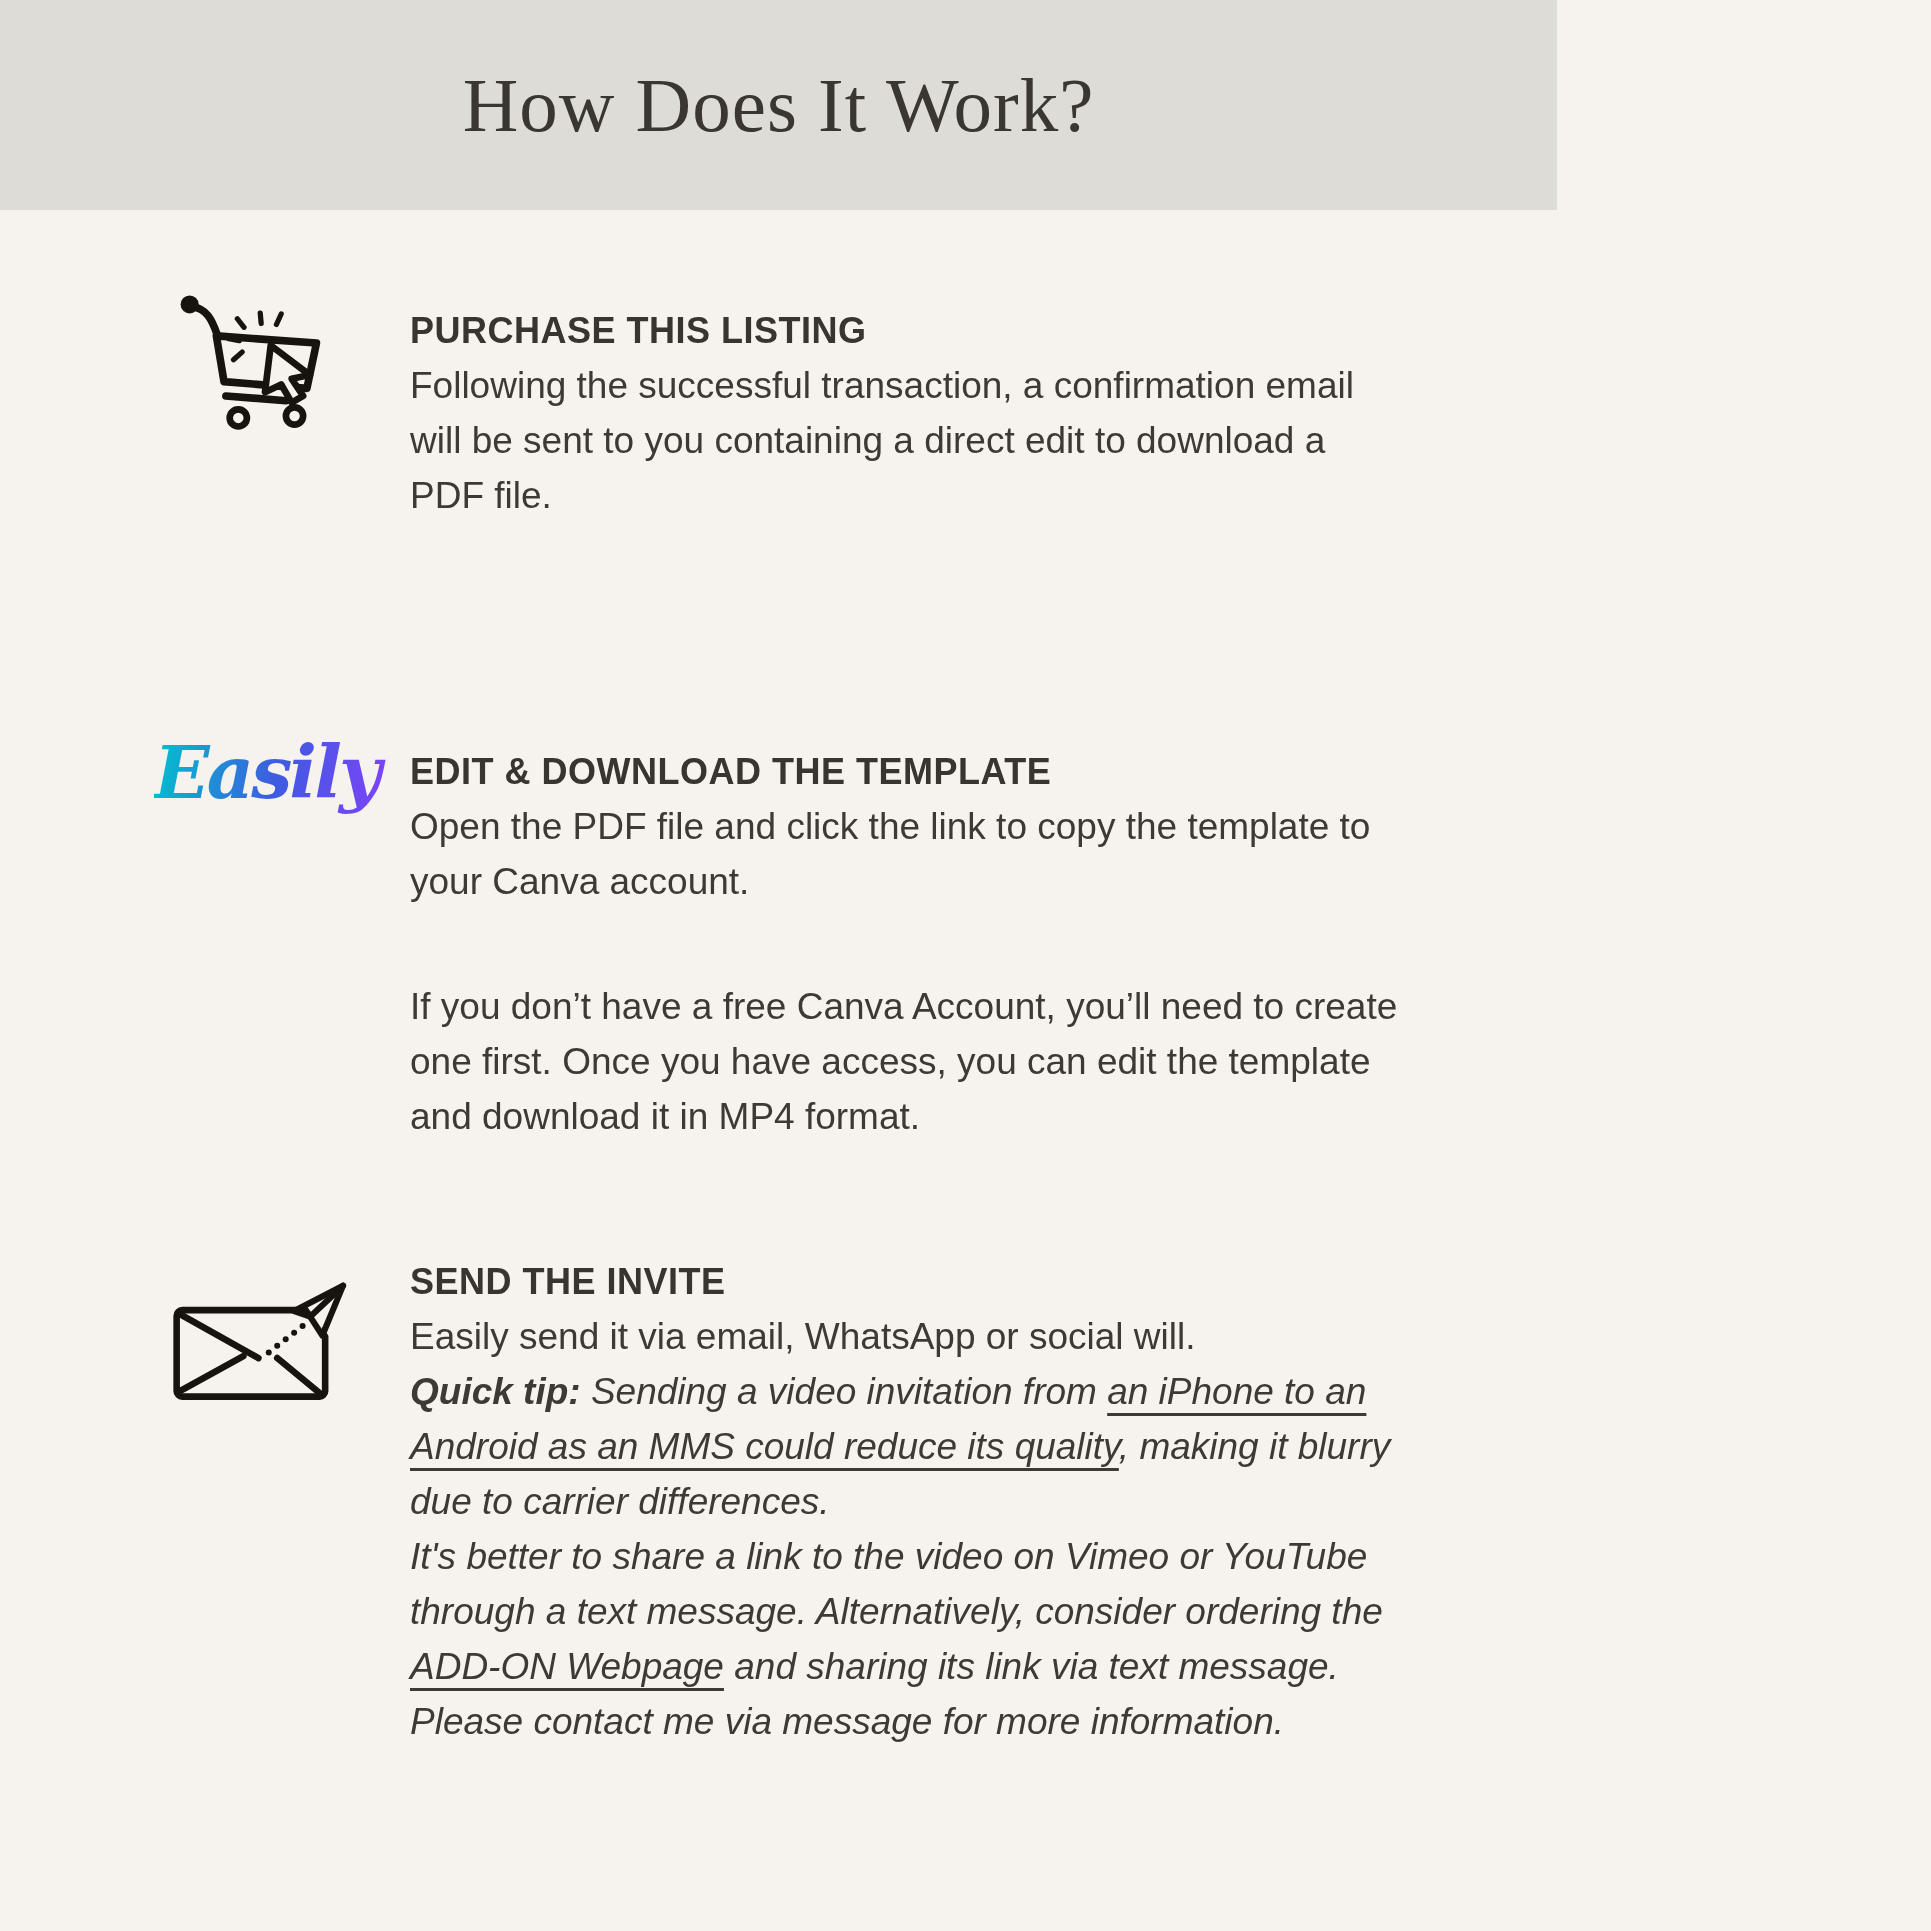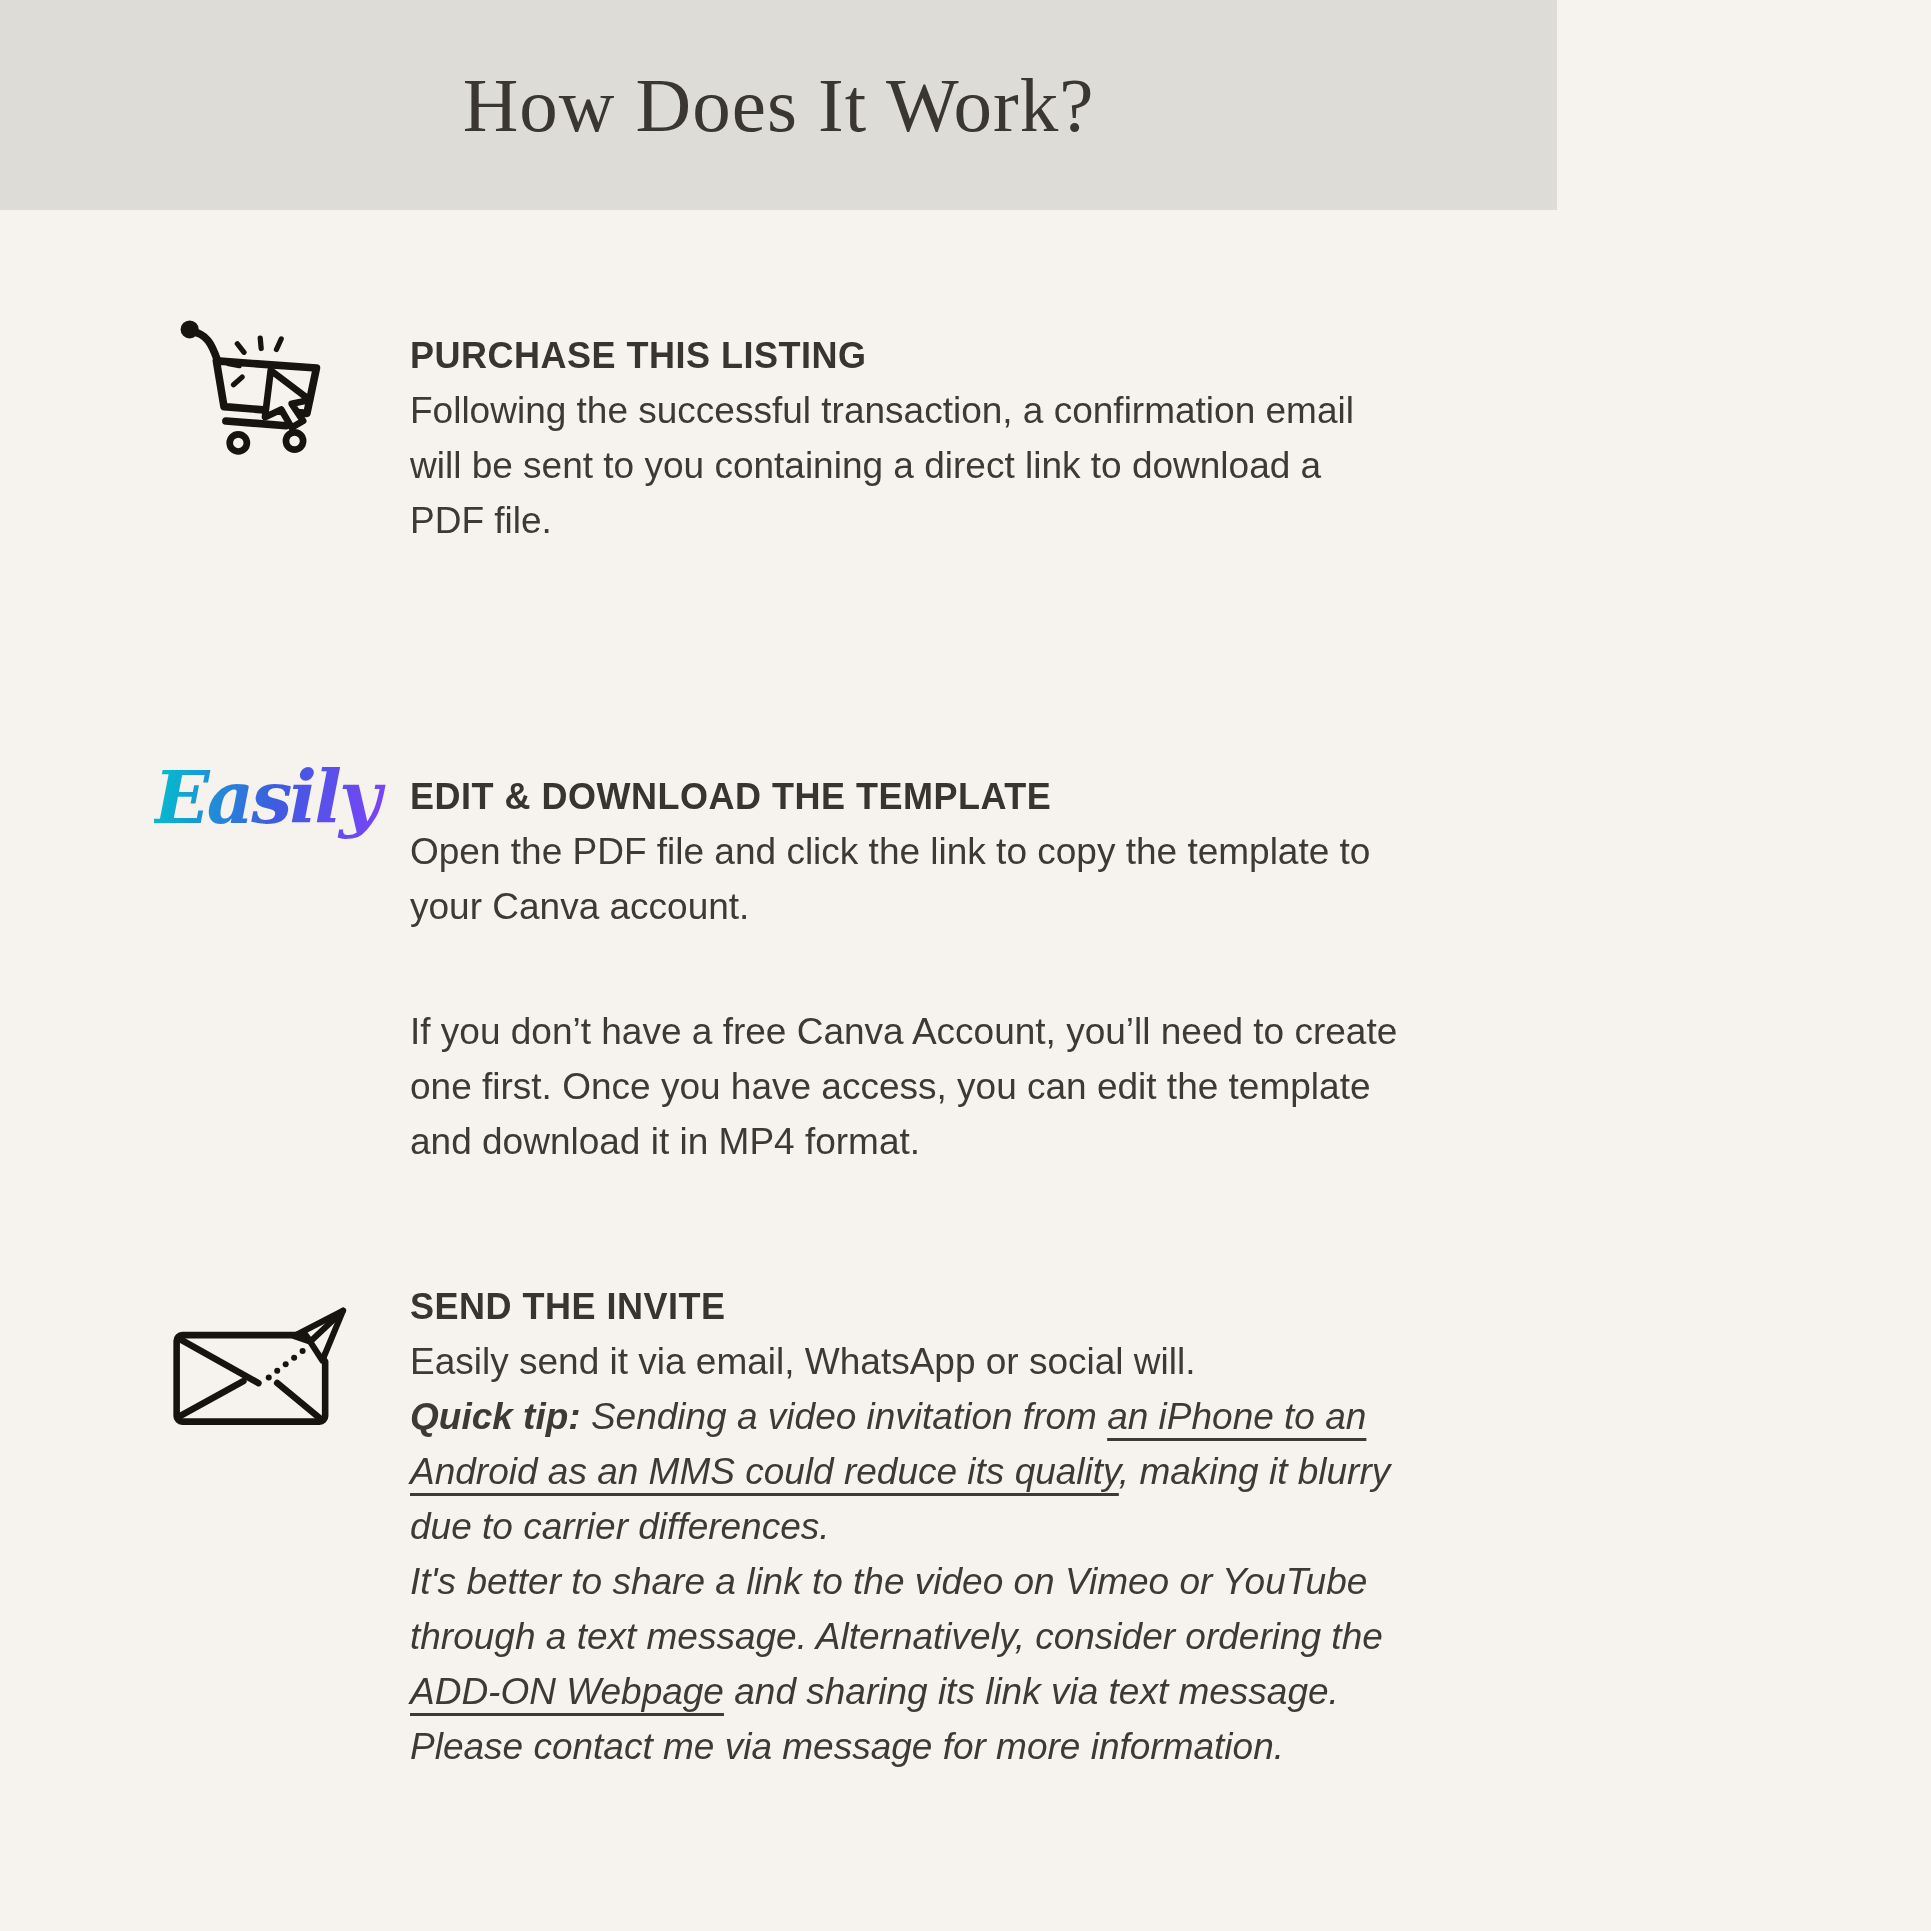--- a/index.html
+++ b/index.html
@@ -27,21 +27,21 @@
   }
   .page-title{
     font-family:"Liberation Serif","DejaVu Serif",serif;
     font-weight:400;
     font-size:77px;
     color:#3a3733;
     letter-spacing:1px;
   }
   .content{padding:0 154px;}
   .section{display:flex;align-items:flex-start;}
-  .section-1{margin-top:118px;}
+  .section-1{margin-top:93px;}
   .section-2{margin-top:221px;}
   .section-3{margin-top:110px;}
   .icon-col{width:256px;flex:0 0 256px;}
   .text-col{flex:1;max-width:1265px;}
   .step-heading{
     font-size:36px;
     font-weight:700;
     line-height:55px;
     letter-spacing:0.5px;
     color:#38342f;
@@ -111,21 +111,21 @@
           <path class="stroke" stroke-width="5.5" d="M86 21 L87 32"></path>
           <path class="stroke" stroke-width="5.5" d="M62 27 L69 36"></path>
           <path class="stroke" stroke-width="5.5" d="M53 48 L64 50"></path>
           <path class="stroke" stroke-width="5.5" d="M58 70 L67 62"></path>
           <path class="stroke" stroke-width="5.5" d="M108 22 L103 33"></path>
           <path class="bgfill stroke" stroke-width="7" d="M97 55 L138 86 L119 90 L131 108 L119 115 L108 96 L91 104 Z"></path>
         </svg>
       </div>
       <div class="text-col">
         <div class="step-heading">PURCHASE THIS LISTING</div>
-        <p class="step-body">Following the successful transaction, a confirmation email will be sent to you containing a direct link to download a PDF file.</p>
+        <p class="step-body">Following the successful transaction, a confirmation email will be sent to you containing a direct edit to download a PDF file.</p>
       </div>
     </div>
 
     <div class="section section-2">
       <div class="icon-col">
         <span class="canva-wordmark">Easily</span>
       </div>
       <div class="text-col">
         <div class="step-heading">EDIT &amp; DOWNLOAD THE TEMPLATE</div>
         <p class="step-body">Open the PDF file and click the link to copy the template to your Canva account.</p>

